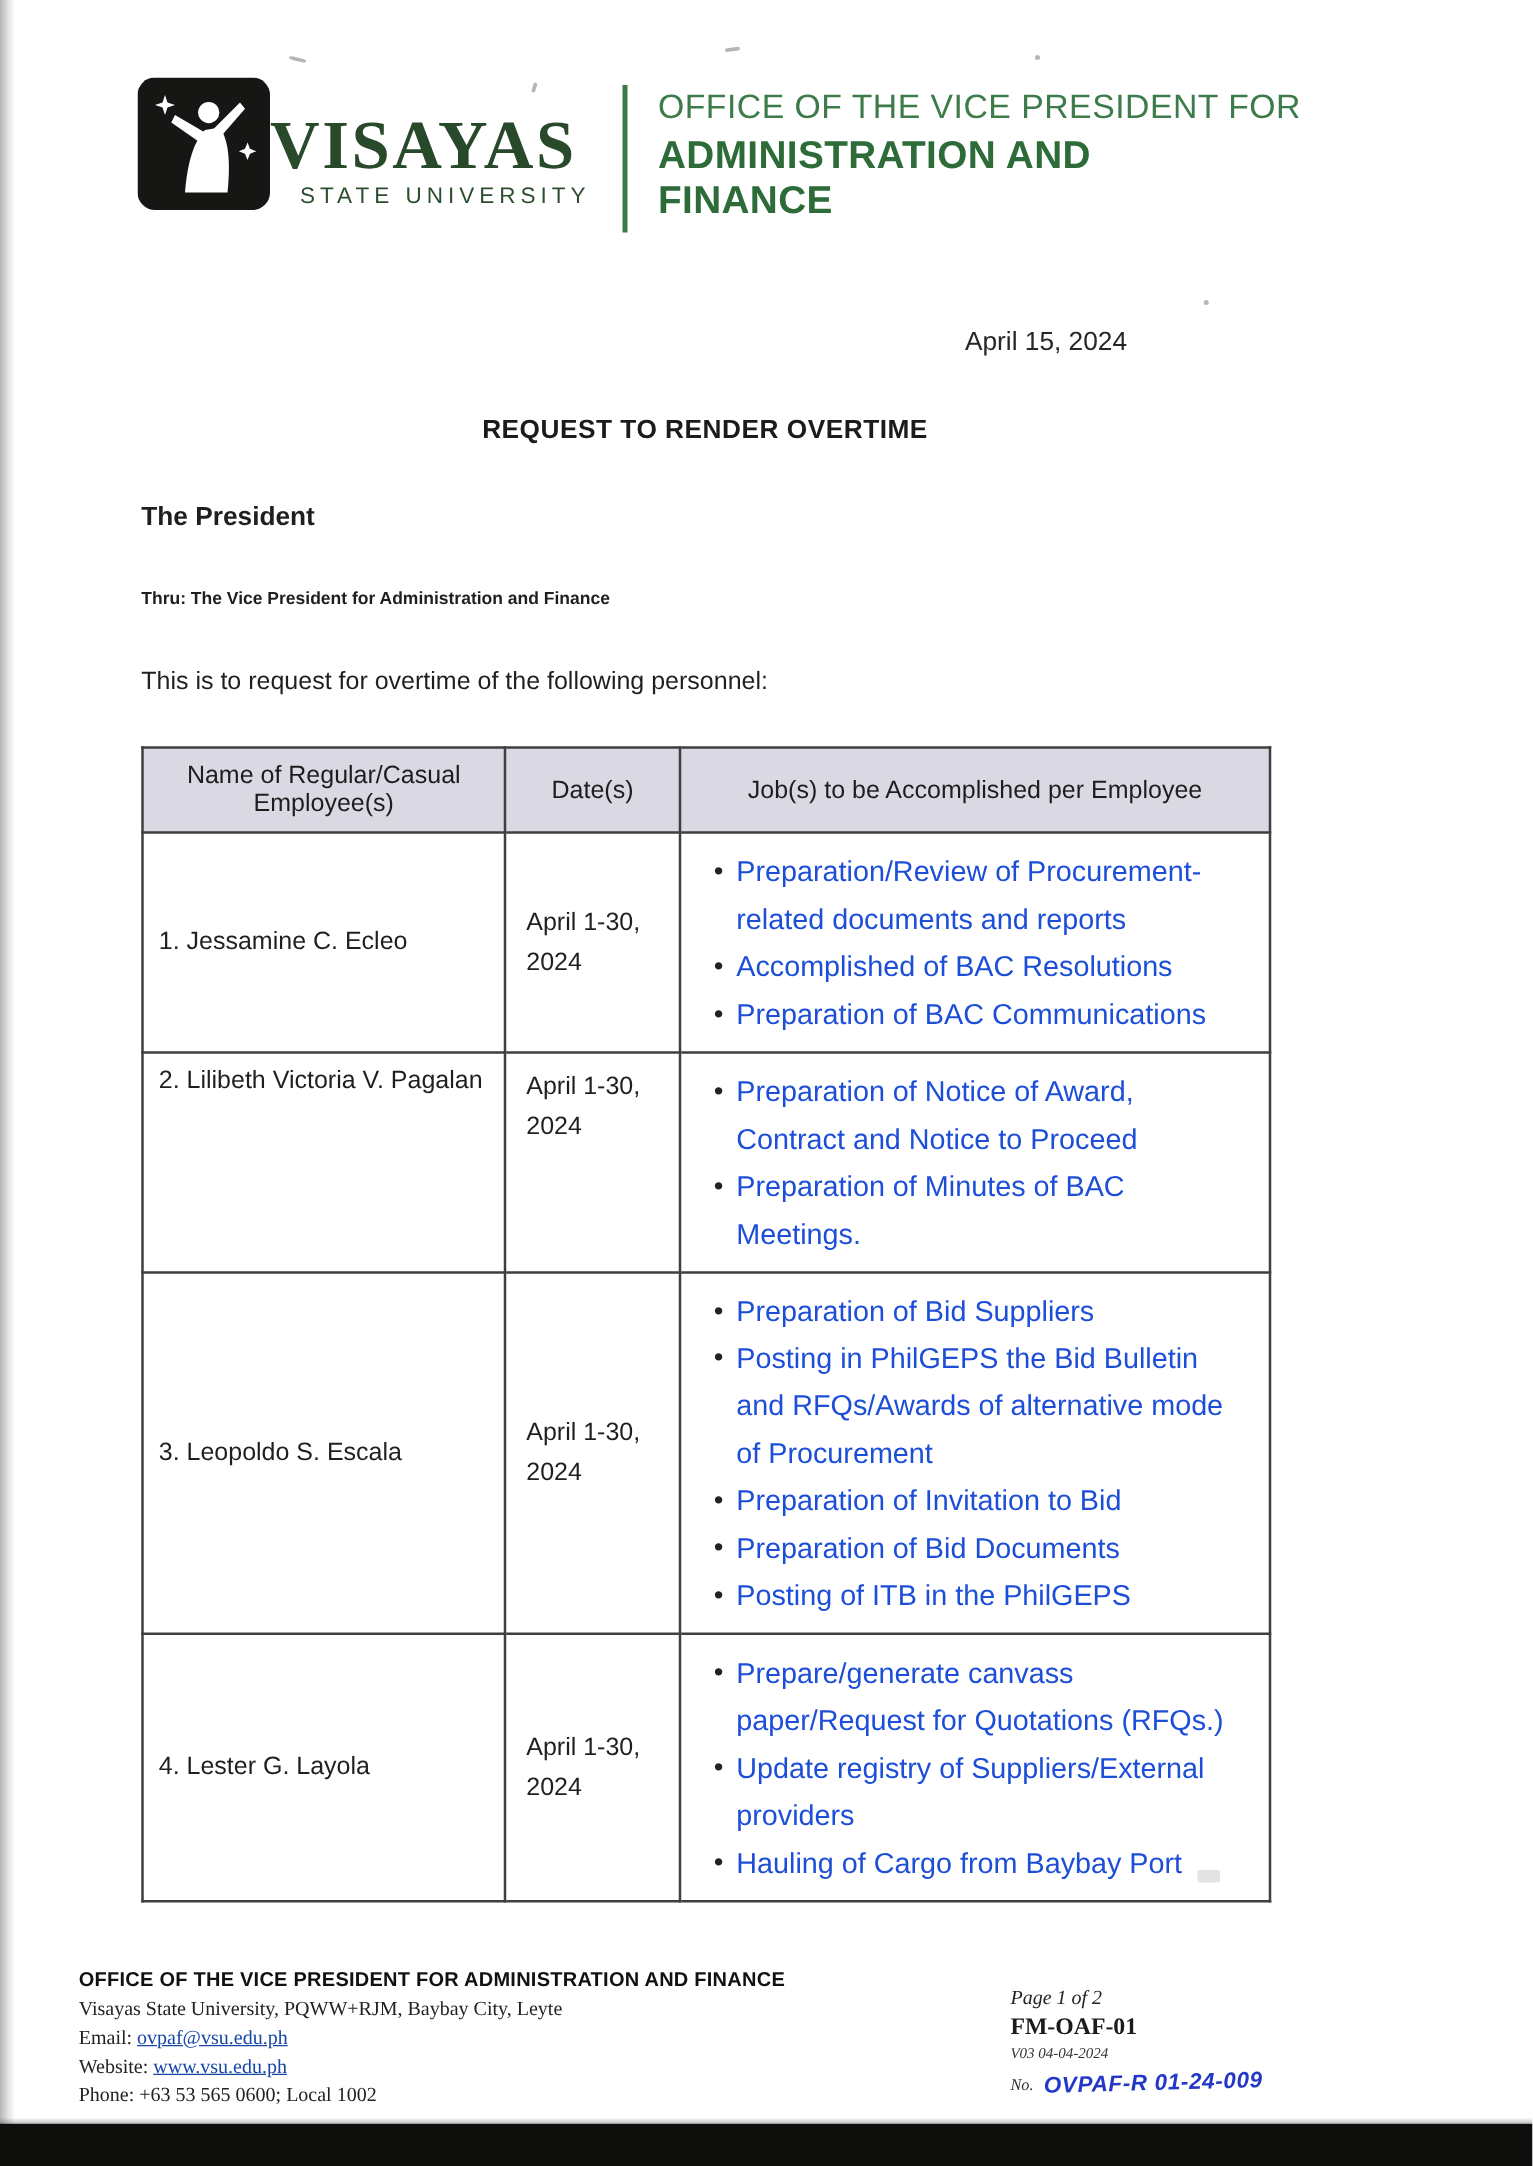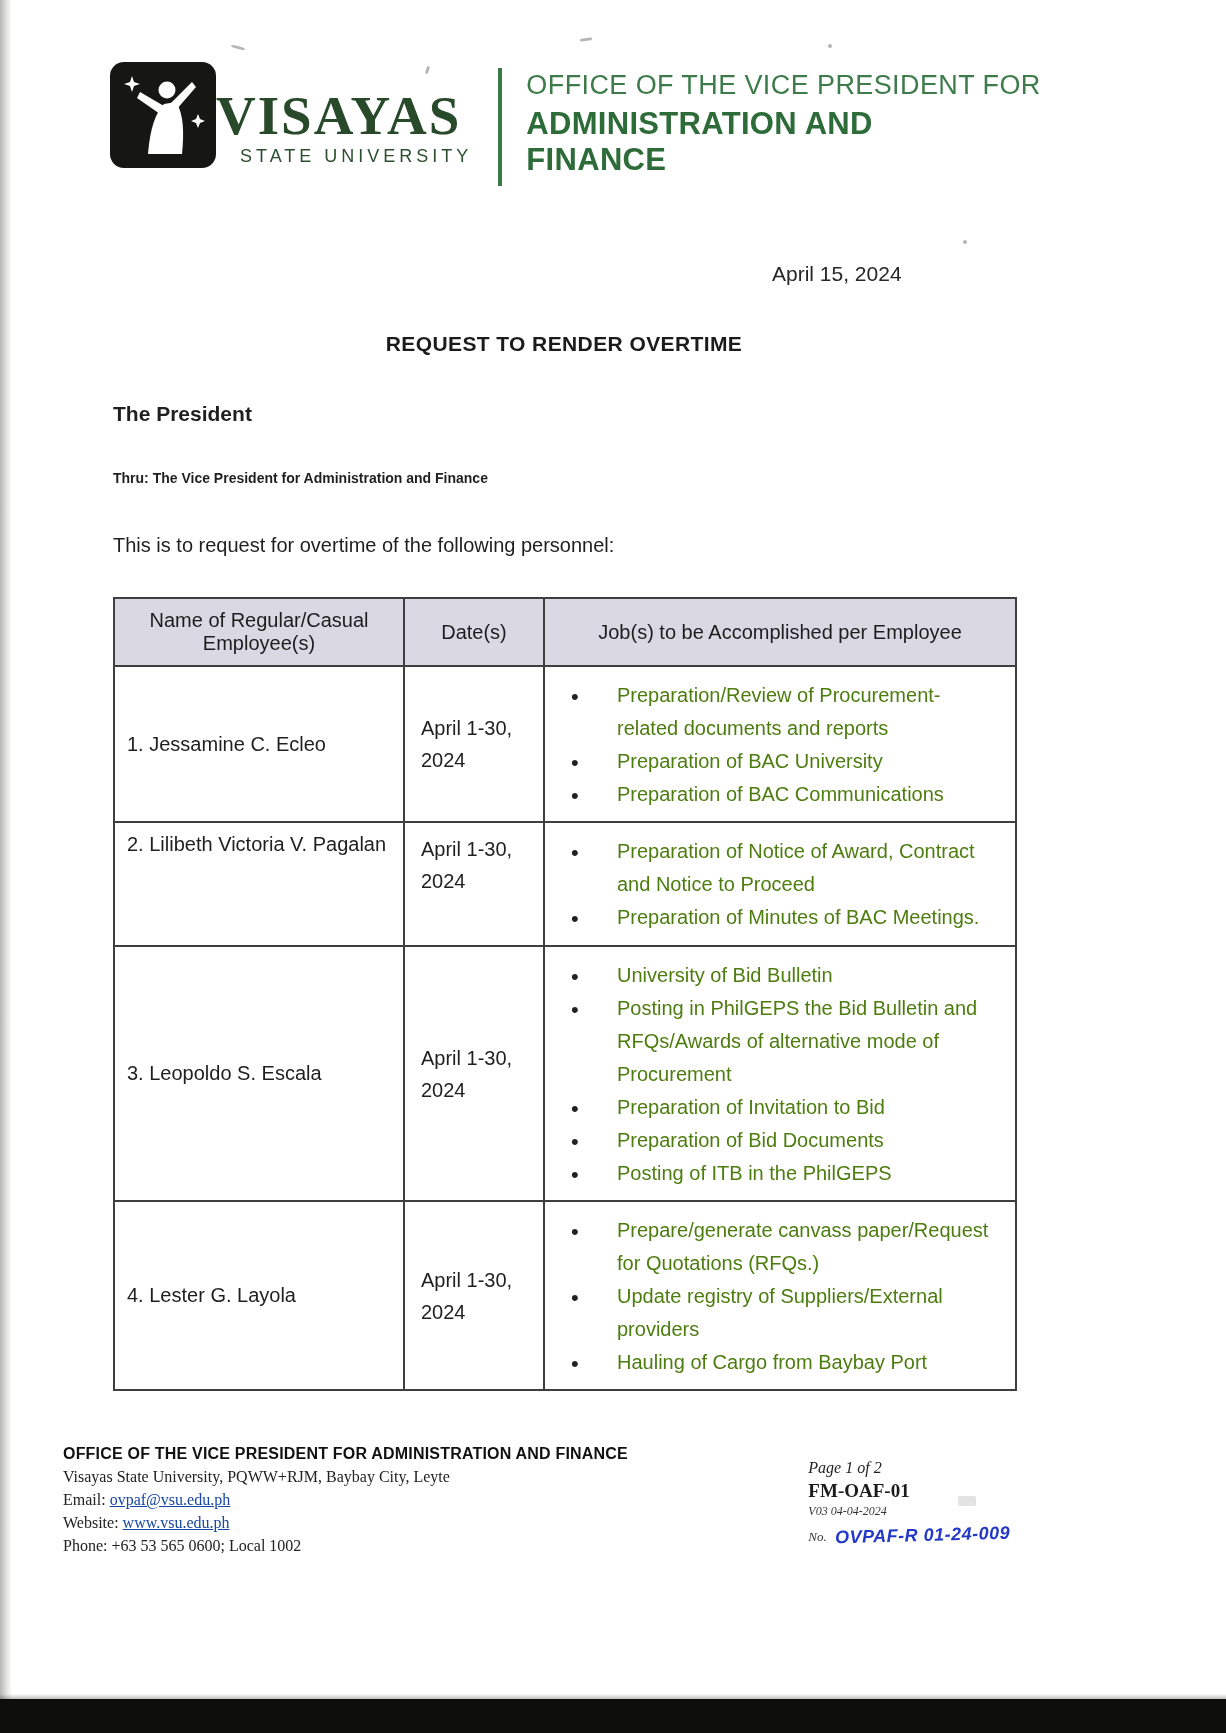--- a/index.html
+++ b/index.html
@@ -53,21 +53,21 @@
   table.overtime th {
     background:#dad8e3; font-weight:normal; font-size:20px; color:#1d1d1d;
     text-align:center; padding:10px 8px; height:68px; vertical-align:middle;
   }
   col.c-name { width:290px; } col.c-date { width:140px; } col.c-jobs { width:472px; }
   td.name-cell { font-size:20px; padding:10px 6px 10px 12px; vertical-align:middle; }
   td.date-cell { font-size:20px; padding:10px 6px 10px 16px; vertical-align:middle; line-height:1.6; }
   td.jobs-cell { padding:12px 24px 10px 0; vertical-align:top; }
   tr.r1 { height:134px; } tr.r2 { height:124px; } tr.r3 { height:240px; } tr.r4 { height:136px; }
   tr.r2 td.name-cell, tr.r2 td.date-cell { vertical-align:top; }
-  .job-item { position:relative; padding-left:72px; font-size:20px; line-height:1.65; color:#4d7c0f; }
+  .job-item { position:relative; padding-left:44px; font-size:23px; line-height:1.65; color:#1d4ed8; }
   .job-item::before { content:"•"; position:absolute; left:26px; top:0; font-size:22px; color:#222; }
 
   
   .form-note {
     margin-top:88px; padding-left:63px; font-size:17px; font-style:italic; color:#2a2a2a;
   }
   .footer { display:flex; justify-content:space-between; margin-top:54px; padding:0 216px 0 63px; }
   .footer-left .f-office { font-size:16px; font-weight:bold; letter-spacing:.2px; color:#111; }
   .footer-left .f-line { font-family:"Liberation Serif", serif; font-size:16px; margin-top:5px; color:#222; }
   .f-link { color:#1747a5; text-decoration:underline; cursor:pointer; }
@@ -153,37 +153,37 @@
           <th>Date(s)</th>
           <th>Job(s) to be Accomplished per Employee</th>
         </tr>
       </thead>
       <tbody>
         <tr class="r1">
           <td class="name-cell">1. Jessamine C. Ecleo</td>
           <td class="date-cell">April 1-30, 2024</td>
           <td class="jobs-cell">
             <div class="job-item">Preparation/Review of Procurement-related documents and reports</div>
-            <div class="job-item">Preparation of BAC University</div>
+            <div class="job-item">Accomplished of BAC Resolutions</div>
             <div class="job-item">Preparation of BAC Communications</div>
           </td>
         </tr>
         <tr class="r2">
           <td class="name-cell">2. Lilibeth Victoria V. Pagalan</td>
           <td class="date-cell">April 1-30, 2024</td>
           <td class="jobs-cell">
             <div class="job-item">Preparation of Notice of Award, Contract and Notice to Proceed</div>
             <div class="job-item">Preparation of Minutes of BAC Meetings.</div>
           </td>
         </tr>
         <tr class="r3">
           <td class="name-cell">3. Leopoldo S. Escala</td>
           <td class="date-cell">April 1-30, 2024</td>
           <td class="jobs-cell">
-            <div class="job-item">University of Bid Bulletin</div>
+            <div class="job-item">Preparation of Bid Suppliers</div>
             <div class="job-item">Posting in PhilGEPS the Bid Bulletin and RFQs/Awards of alternative mode of Procurement</div>
             <div class="job-item">Preparation of Invitation to Bid</div>
             <div class="job-item">Preparation of Bid Documents</div>
             <div class="job-item">Posting of ITB in the PhilGEPS</div>
           </td>
         </tr>
         <tr class="r4">
           <td class="name-cell">4. Lester G. Layola</td>
           <td class="date-cell">April 1-30, 2024</td>
           <td class="jobs-cell">

